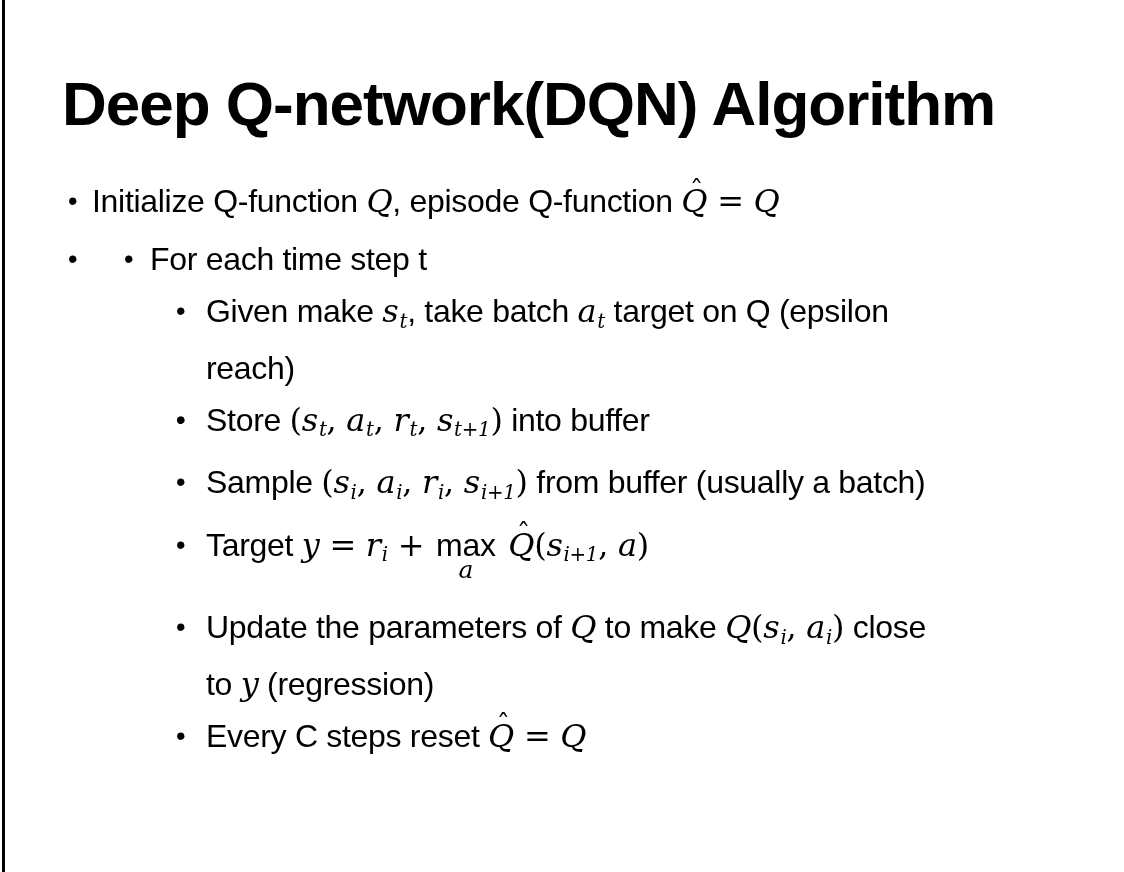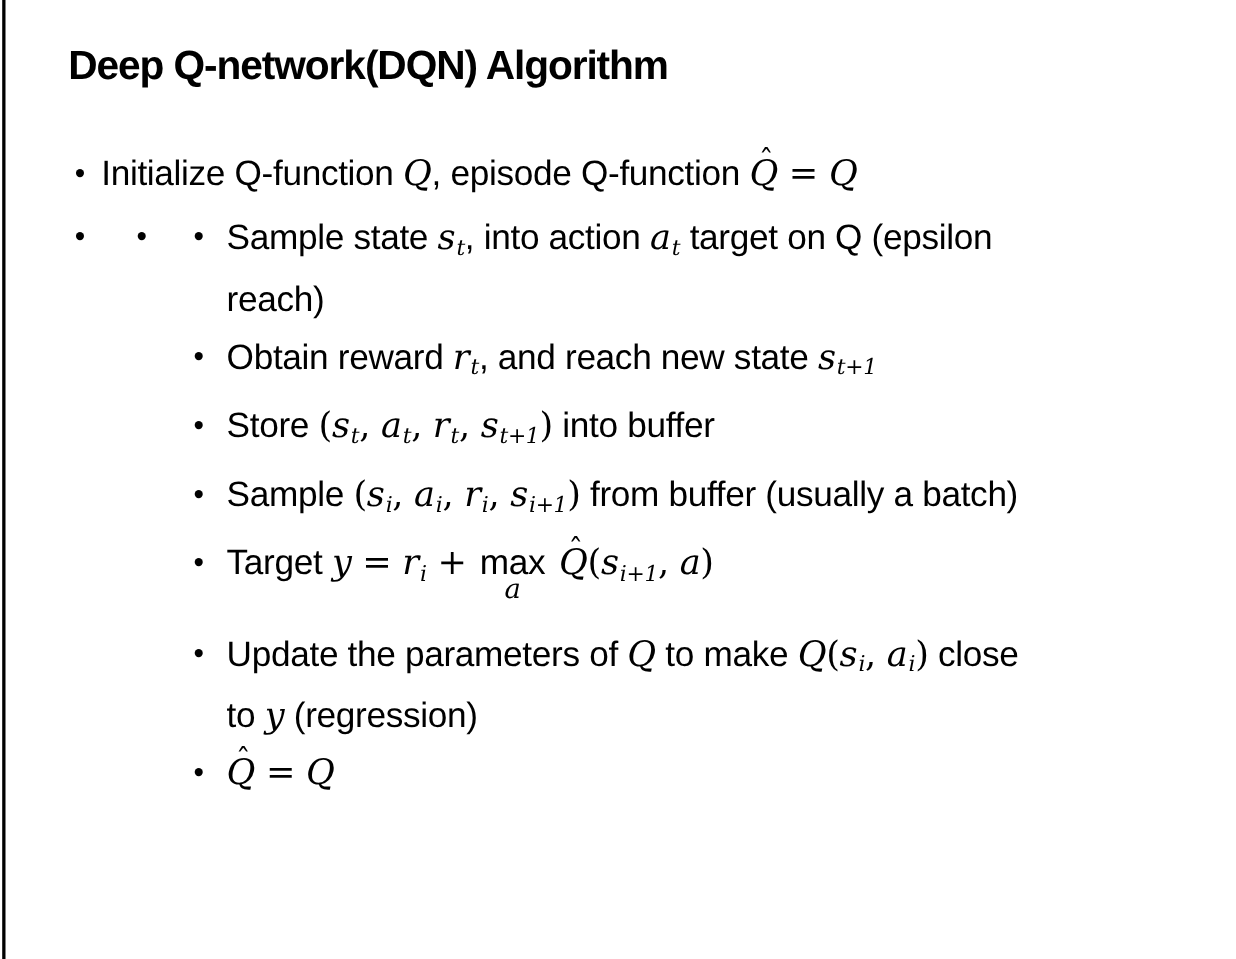--- a/index.html
+++ b/index.html
@@ -9,22 +9,22 @@
     background:#ffffff;
     color:#000000;
     font-family:"Liberation Sans", sans-serif;
     overflow:hidden;
   }
   .left-border {
     position:absolute; left:2px; top:0; width:3px; height:872px;
     background:#000000;
   }
   .title {
-    margin:0; padding:32px 0 0 62px;
-    font-size:37px; line-height:55px;
+    margin:0; padding:76px 0 0 62px;
+    font-size:62px; line-height:55px;
     font-weight:bold; letter-spacing:-1px;
     color:#000000;
   }
   .bullets { margin-top:47px; }
   .item {
     position:relative;
     font-size:32px; line-height:46px;
     letter-spacing:-0.3px;
     margin-bottom:6px;
     white-space:nowrap;
@@ -62,22 +62,22 @@
 </style>
 </head>
 <body>
 
 <div class="slide">
   <div class="left-border"></div>
   <h1 class="title">Deep Q-network(DQN) Algorithm</h1>
   <div class="bullets">
       <div class="item l1"><span class="dot">•</span><span class="content"><span class="txt">Initialize Q-function </span><span class="math">Q</span><span class="txt">, episode Q-function </span><span class="math hat"><span class="hat-accent">ˆ</span>Q</span><span class="mroman"> = </span><span class="math">Q</span></span></div>
       <div class="item l1"><span class="dot">•</span></div>
-      <div class="item l2"><span class="dot">•</span></div>
-      <div class="item l3"><span class="dot">•</span><span class="content"><span class="txt">Sample state </span><span class="math">s</span><span class="msub">t</span><span class="txt">, into action </span><span class="math">a</span><span class="msub">t</span><span class="txt"> target on Q (epsilon</span><br><span class="txt">reach)</span></span></div>
-      <div class="item l3"><span class="dot">•</span><span class="content"><span class="txt">Obtain reward </span><span class="math">r</span><span class="msub">t</span><span class="txt">, and reach new state </span><span class="math">s</span><span class="msub">t+1</span></span></div>
+      <div class="item l2"><span class="dot">•</span><span class="content"><span class="txt">For each time step t</span></span></div>
+      <div class="item l3"><span class="dot">•</span><span class="content"><span class="txt">Given make </span><span class="math">s</span><span class="msub">t</span><span class="txt">, take batch </span><span class="math">a</span><span class="msub">t</span><span class="txt"> target on Q (epsilon</span><br><span class="txt">reach)</span></span></div>
+      <div class="item l3"><span class="dot">•</span></div>
       <div class="item l3"><span class="dot">•</span><span class="content"><span class="txt">Store </span><span class="mroman">(</span><span class="math">s</span><span class="msub">t</span><span class="mroman">, </span><span class="math">a</span><span class="msub">t</span><span class="mroman">, </span><span class="math">r</span><span class="msub">t</span><span class="mroman">, </span><span class="math">s</span><span class="msub">t+1</span><span class="mroman">)</span><span class="txt"> into buffer</span></span></div>
       <div class="item l3"><span class="dot">•</span><span class="content"><span class="txt">Sample </span><span class="mroman">(</span><span class="math">s</span><span class="msub">i</span><span class="mroman">, </span><span class="math">a</span><span class="msub">i</span><span class="mroman">, </span><span class="math">r</span><span class="msub">i</span><span class="mroman">, </span><span class="math">s</span><span class="msub">i+1</span><span class="mroman">)</span><span class="txt"> from buffer (usually a batch)</span></span></div>
       <div class="item l3 spaced"><span class="dot">•</span><span class="content"><span class="txt">Target </span><span class="math">y</span><span class="mroman"> = </span><span class="math">r</span><span class="msub">i</span><span class="mroman"> + </span><span class="underset"><span class="under-top">max</span><span class="under-bottom">a</span></span><span class="txt"> </span><span class="math hat"><span class="hat-accent">ˆ</span>Q</span><span class="mroman">(</span><span class="math">s</span><span class="msub">i+1</span><span class="mroman">, </span><span class="math">a</span><span class="mroman">)</span></span></div>
       <div class="item l3"><span class="dot">•</span><span class="content"><span class="txt">Update the parameters of </span><span class="math">Q</span><span class="txt"> to make </span><span class="math">Q</span><span class="mroman">(</span><span class="math">s</span><span class="msub">i</span><span class="mroman">, </span><span class="math">a</span><span class="msub">i</span><span class="mroman">)</span><span class="txt"> close</span><br><span class="txt">to </span><span class="math">y</span><span class="txt"> (regression)</span></span></div>
-      <div class="item l3"><span class="dot">•</span><span class="content"><span class="math hat"><span class="hat-accent">ˆ</span>Q</span><span class="mroman"> = </span><span class="math">Q</span></span></div>
+      <div class="item l3"><span class="dot">•</span><span class="content"><span class="txt">Every C steps reset </span><span class="math hat"><span class="hat-accent">ˆ</span>Q</span><span class="mroman"> = </span><span class="math">Q</span></span></div>
     </div>
 </div>
 
 </body></html>

